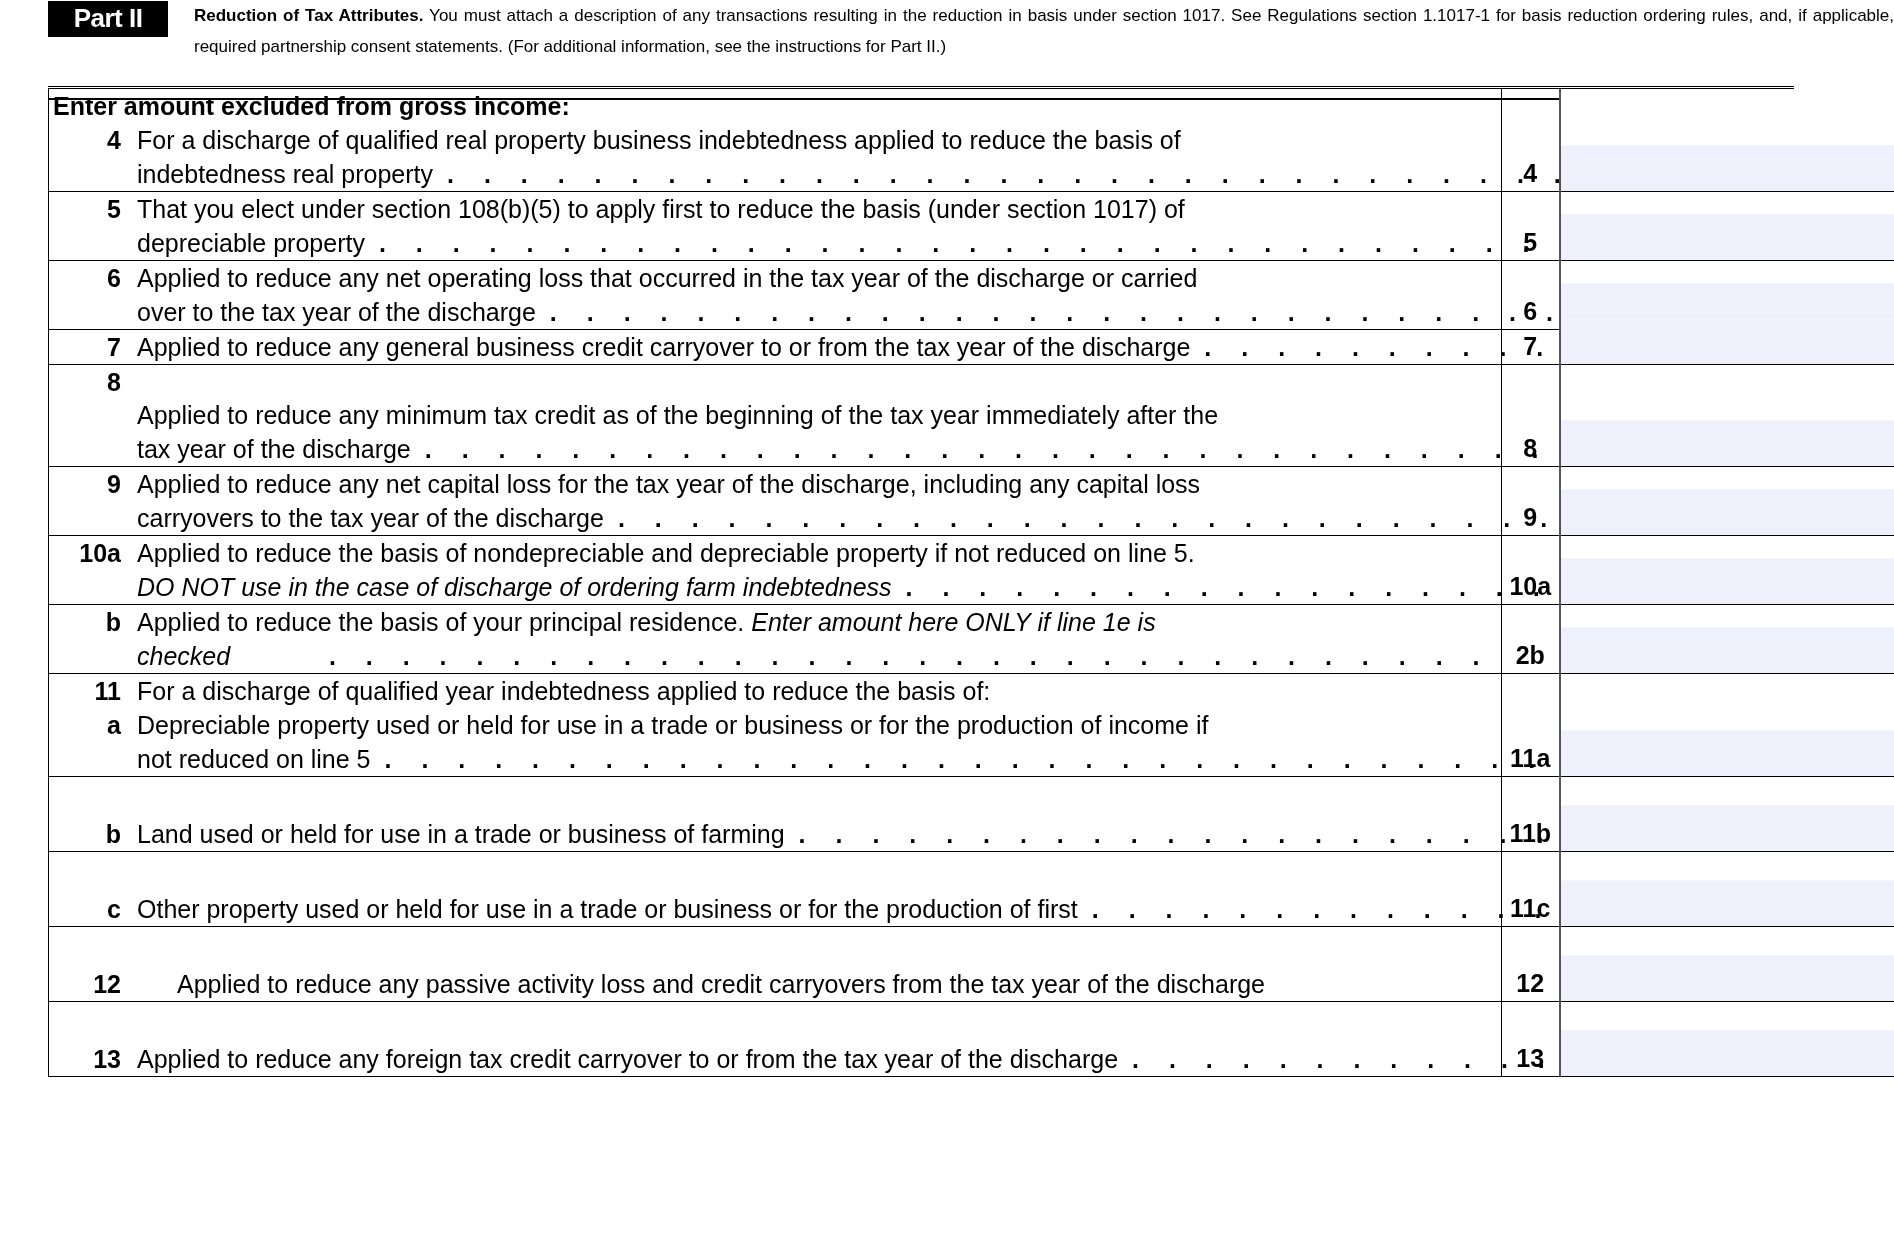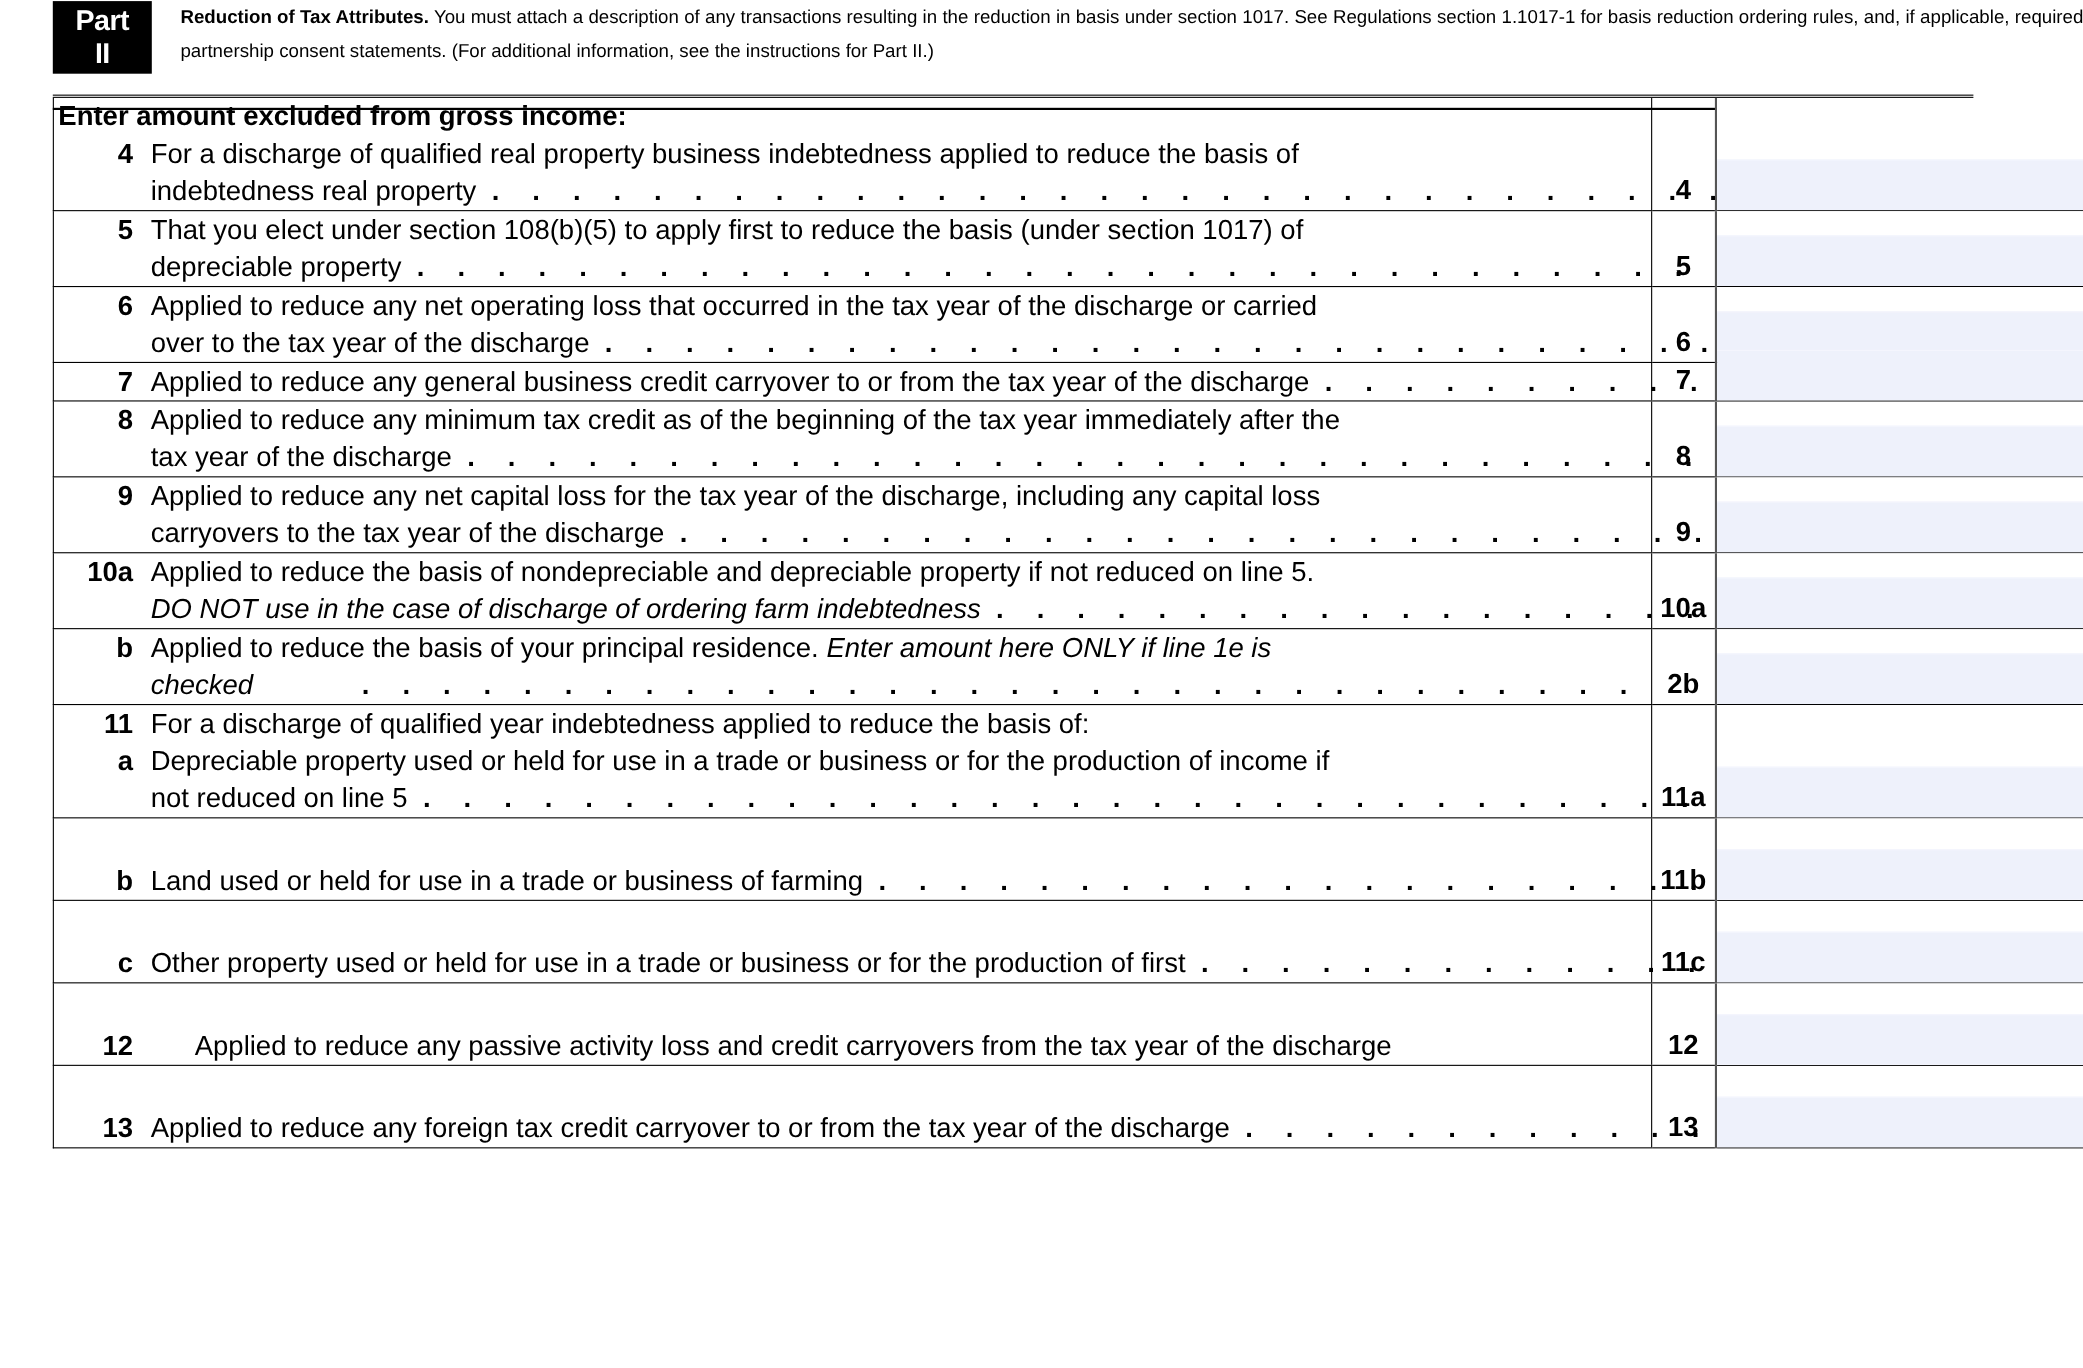--- a/index.html
+++ b/index.html
@@ -25,21 +25,21 @@
   }
   .part-badge {
     background: #000;
     color: #fff;
     font-weight: bold;
     font-size: 26px;
     line-height: 30px;
     padding: 2px 12px 4px 12px;
     letter-spacing: -0.5px;
     flex: 0 0 auto;
-    width: 90px;
+    width: 120px;
     text-align: center;
     margin-top: 1px;
   }
   .part-title-wrap {
     flex: 1 1 auto;
     padding-left: 26px;
     font-size: 17px;
     line-height: 31px;
     text-align: justify;
     text-justify: inter-word;
@@ -251,21 +251,21 @@
           </td>
           <td class="numcell">7</td>
           <td class="entrycell">
             <div class="entry-fill"></div>
           </td>
         </tr>
         <tr class="line-row">
           <td class="desc">
             <div class="ln">
               <div class="ln-no">8</div>
-              <div style="flex: 1 1 auto;">
+              <div style="flex: 1 1 auto; margin-top: 33px;">
                 <div class="ln-txt">Applied to reduce any minimum tax credit as of the beginning of the tax year immediately after the</div>
                 <div class="lead-wrap">
                   <span class="lead-txt">tax year of the discharge</span>
                   <span class="lead-dots leader">. . . . . . . . . . . . . . . . . . . . . . . . . . . . . . . .</span>
                 </div>
               </div>
             </div>
           </td>
           <td class="numcell">8</td>
           <td class="entrycell">

